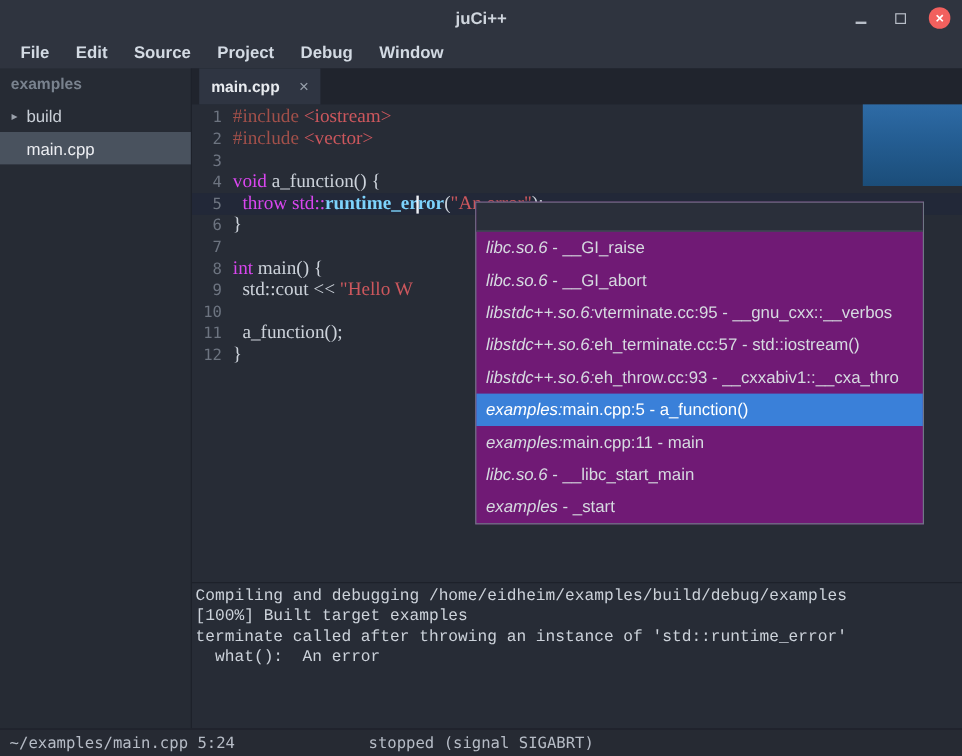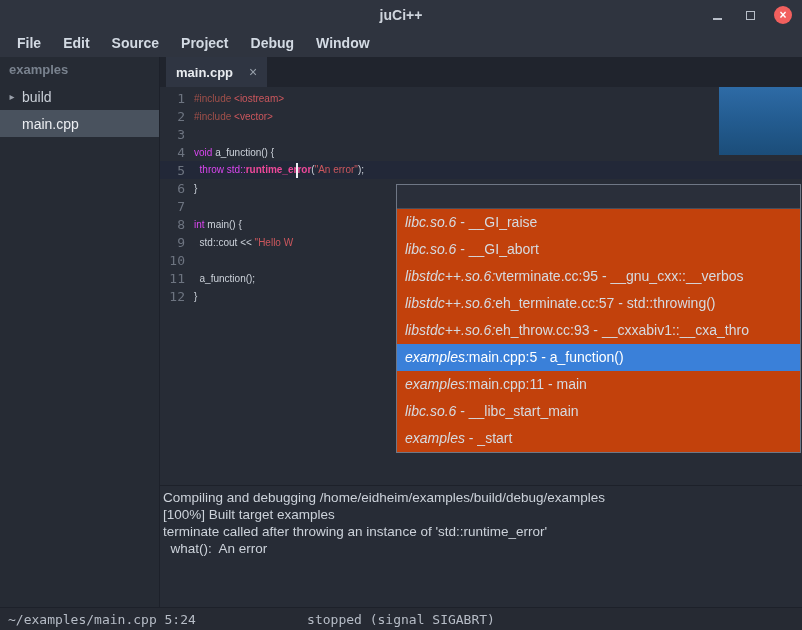--- a/index.html
+++ b/index.html
@@ -33,39 +33,39 @@
   .tabbar{height:30px;flex:none;background:#20242d;display:flex;align-items:stretch;}
   .tab{height:30px;margin-left:6px;padding:0 10px;background:#2f3542;display:flex;align-items:center;gap:16px;}
   .tab-label{font-size:13px;font-weight:bold;color:#e8ebef;}
   .tab-close{font-size:14px;color:#98a0ab;}
 
   
   .editor{flex:1;position:relative;padding-top:2px;overflow:hidden;}
   .line{display:flex;height:18px;align-items:center;}
   .line.current{background:#222838;}
   .ln{flex:none;width:34px;text-align:right;padding-right:9px;font-family:"DejaVu Sans Mono",monospace;font-size:13px;color:#6d7480;}
-  .codetext{font-family:Liberation Sans, sans-serif;font-size:10px;white-space:pre;color:#ccd2da;}
+  .codetext{font-family:Liberation Serif, serif;font-size:16px;white-space:pre;color:#ccd2da;}
   .tk-pp{color:#a1504a;}
   .tk-str{color:#cc575d;}
   .tk-kw{color:#d946ef;}
-  .tk-kwb{color:#ec4899;font-weight:bold;}
+  .tk-kwb{color:#7dd3fc;font-weight:bold;}
   .cursor{display:inline-block;width:2px;height:15px;background:#eef1f5;vertical-align:middle;margin:0 -1px;}
 
   
-  .terminal{flex:none;height:122px;border-top:1px solid #1d212a;padding:3px 0 0 3px;font-family:Liberation Sans, sans-serif;font-size:13.5px;line-height:17px;color:#ccd2da;background:#272c36;}
+  .terminal{flex:none;height:122px;border-top:1px solid #1d212a;padding:3px 0 0 3px;font-family:Liberation Mono, monospace;font-size:13.5px;line-height:17px;color:#ccd2da;background:#272c36;}
   .tline{white-space:pre;}
 
   
   .statusbar{height:23px;flex:none;background:#262a33;border-top:1px solid #1d212a;position:relative;display:flex;align-items:center;font-family:"DejaVu Sans Mono",monospace;font-size:13px;color:#b6bcc6;}
   .status-left{padding-left:8px;position:relative;z-index:1;white-space:pre;}
   .status-center{position:absolute;left:0;right:0;text-align:center;}
 
   
   .blue-overlay{position:absolute;top:87px;right:0;width:83px;height:68px;background:linear-gradient(180deg,#2e6ba6 0%,#245d92 45%,#1b4d79 100%);z-index:3;}
-  .popup{position:absolute;left:396px;top:184px;width:405px;background:#c2410c;border:1px solid #6f7785;z-index:5;}
+  .popup{position:absolute;left:396px;top:168px;width:374px;background:#701a75;border:1px solid #6f7785;z-index:5;}
   .popup-header{height:24px;border-bottom:1px solid #464e5c;background:#2a2f3a;}
   .prow{height:27px;line-height:27px;padding:0 8px;font-size:14px;color:#d6dae0;white-space:nowrap;overflow:hidden;}
   .prow.sel{background:#3a80d9;color:#ffffff;}
   .prow .lib{font-style:italic;}
   .prow .file{font-weight:normal;}
 </style>
 </head>
 <body>
 
 <div class="window">
@@ -185,21 +185,21 @@
   </div>
 
   <div class="blue-overlay"></div>
 
   <div class="popup">
     <div class="popup-header"></div>
     <div>
         <div class="prow"><span class="lib">libc.so.6</span><span class="func"> - __GI_raise</span></div>
         <div class="prow"><span class="lib">libc.so.6</span><span class="func"> - __GI_abort</span></div>
         <div class="prow"><span class="lib">libstdc++.so.6:</span><span class="file">vterminate.cc:95</span><span class="func"> - __gnu_cxx::__verbos</span></div>
-        <div class="prow"><span class="lib">libstdc++.so.6:</span><span class="file">eh_terminate.cc:57</span><span class="func"> - std::throwing()</span></div>
+        <div class="prow"><span class="lib">libstdc++.so.6:</span><span class="file">eh_terminate.cc:57</span><span class="func"> - std::iostream()</span></div>
         <div class="prow"><span class="lib">libstdc++.so.6:</span><span class="file">eh_throw.cc:93</span><span class="func"> - __cxxabiv1::__cxa_thro</span></div>
         <div class="prow sel"><span class="lib">examples:</span><span class="file">main.cpp:5</span><span class="func"> - a_function()</span></div>
         <div class="prow"><span class="lib">examples:</span><span class="file">main.cpp:11</span><span class="func"> - main</span></div>
         <div class="prow"><span class="lib">libc.so.6</span><span class="func"> - __libc_start_main</span></div>
         <div class="prow"><span class="lib">examples</span><span class="func"> - _start</span></div>
       </div>
   </div>
 
 </div>
 

